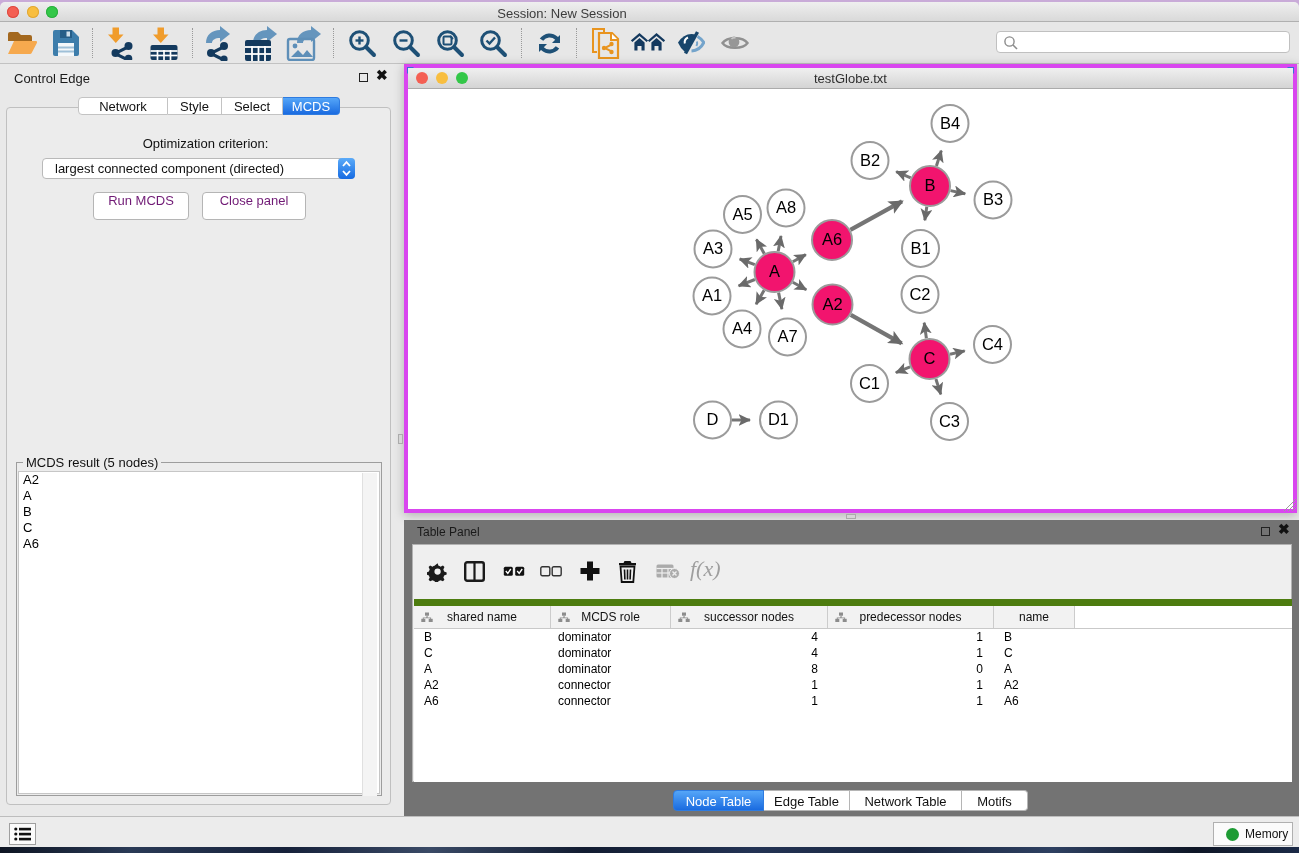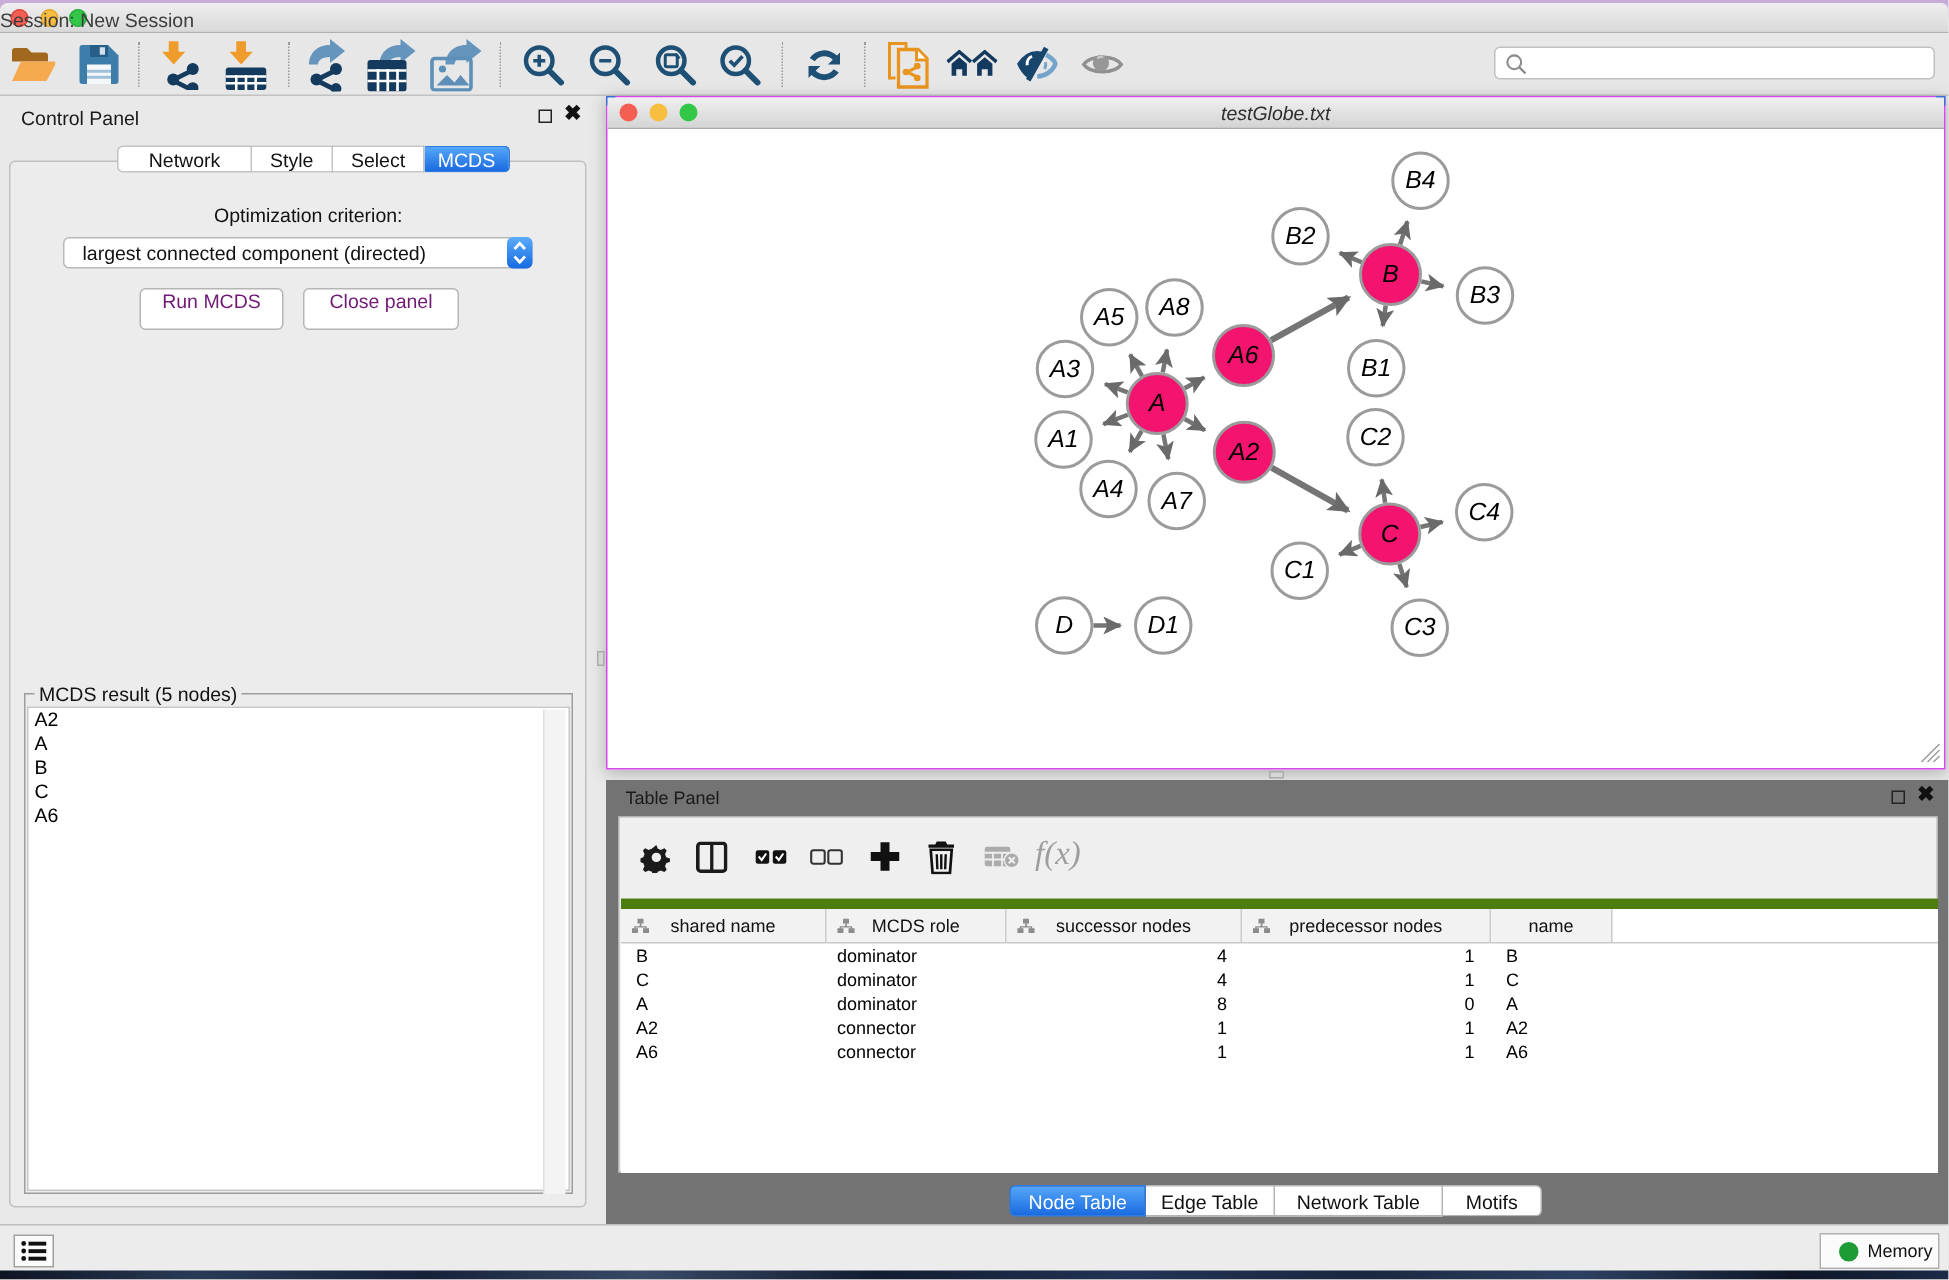--- a/index.html
+++ b/index.html
@@ -8,21 +8,21 @@
 .abs { position:absolute; }
 
 #deskstrip-top { left:0; top:0; width:1299px; height:12px; background:#c9abd8; }
 #titlebar { left:0; top:2px; width:1299px; height:20px;
   background:linear-gradient(#efefef,#d9d9d9); border-bottom:1px solid #b0b0b0;
   border-radius:5px 5px 0 0; }
 .tl { width:12px; height:12px; border-radius:50%; position:absolute; top:4px; }
 #titlebar .t1 { left:7px;  background:#f45f53; box-shadow:inset 0 0 0 1px #dd4a41; }
 #titlebar .t2 { left:27px; background:#f8be3f; box-shadow:inset 0 0 0 1px #e0a736; }
 #titlebar .t3 { left:46px; background:#33c748; box-shadow:inset 0 0 0 1px #2cae3f; }
-#title-text { left:0; top:4px; width:1124px; font-size:13px; color:#3c3c3c; }
+#title-text { left:0; top:4px; width:1124px; text-align:center; font-size:13px; color:#3c3c3c; }
 #toolbar { left:0; top:22px; width:1299px; height:42px; background:#e7e7e7;
   border-bottom:1px solid #c2c2c2; }
 .tsep { position:absolute; top:6px; height:30px; width:0;
   border-left:1px dotted #9a9a9a; }
 .ticon { position:absolute; top:3px; }
 #searchbox { position:absolute; left:996px; top:9px; width:294px; height:22px; background:#fff;
   border:1px solid #c0c0c0; border-radius:4px; }
 
 #cp { left:0; top:64px; width:391px; height:752px; background:#e9e9e9; }
 #cp-title { position:absolute; left:14px; top:7px; font-size:13px; color:#1a1a1a; }
@@ -46,21 +46,21 @@
   border:1px solid #9d9d9d; }
 #mcds-label { position:absolute; left:6px; top:-8px; background:#ececec; padding:0 3px;
   font-size:13px; color:#111; }
 #mcds-list { position:absolute; left:1px; top:8px; width:362px; height:323px; background:#fff;
   border:1px solid #c6c6c6; font-size:13px; color:#000; }
 #mcds-list .li { padding-left:4px; height:16px; line-height:16px; }
 #mcds-scroll { position:absolute; right:2px; top:1px; width:15px; height:323px; background:#f4f4f4;
   border-left:1px solid #e0e0e0;}
 
 #netwin { left:404px; top:64px; width:893px; height:449px; background:#fff;
-  border:1px solid #d946ef; box-shadow:0 2px 10px rgba(0,0,0,0.25);font-style:italic; }
+  border:4px solid #d946ef; box-shadow:0 2px 10px rgba(0,0,0,0.25); }
 #netwin-tb { position:absolute; left:0; top:0; width:100%; height:21px;
   background:linear-gradient(#f0f0f0,#d4d4d4); border-bottom:1px solid #ababab; }
 #netwin-tb .t1 { left:8px; background:#f45f53; }
 #netwin-tb .t2 { left:28px; background:#f8be3f; }
 #netwin-tb .t3 { left:48px; background:#33c748; }
 #netwin-tb .tl { top:4px; }
 #netwin-title { position:absolute; left:0; top:3px; width:100%; text-align:center;
   font-size:13px; color:#2e2e2e; }
 
 #tp { left:404px; top:520px; width:895px; height:296px; background:#737373; }
@@ -250,21 +250,21 @@
     <path d="M10.5,4 a4,4 0 0 1 4,-1" stroke="#c9c9c9" stroke-width="1.6" fill="none"></path>
   </svg>
   <div id="searchbox">
     <svg width="16" height="16" viewBox="0 0 16 16" style="position:absolute;left:6px;top:3px;">
       <circle cx="6.5" cy="6.5" r="4.6" fill="none" stroke="#8b8b8b" stroke-width="1.4"></circle>
       <line x1="10" y1="10" x2="14" y2="14" stroke="#8b8b8b" stroke-width="1.6"></line>
     </svg>
   </div>
 </div>
 <div class="abs" id="cp">
-  <div id="cp-title">Control Panel</div>
+  <div id="cp-title">Control Edge</div>
   <div style="position:absolute; left:359px; top:9px; width:9px; height:9px; border:1.5px solid #222;"></div>
   <div style="position:absolute; left:376px; top:3px; font-size:14px; font-weight:bold; color:#111;">✖</div>
   <div id="cp-box"></div>
   <div id="cp-tabs">
     <div class="cptab first" style="width:90px;">Network</div>
     <div class="cptab" style="width:54px;">Style</div>
     <div class="cptab" style="width:61px;">Select</div>
     <div class="cptab sel" style="width:57px;">MCDS</div>
   </div>
   <div id="opt-label">Optimization criterion:</div>

